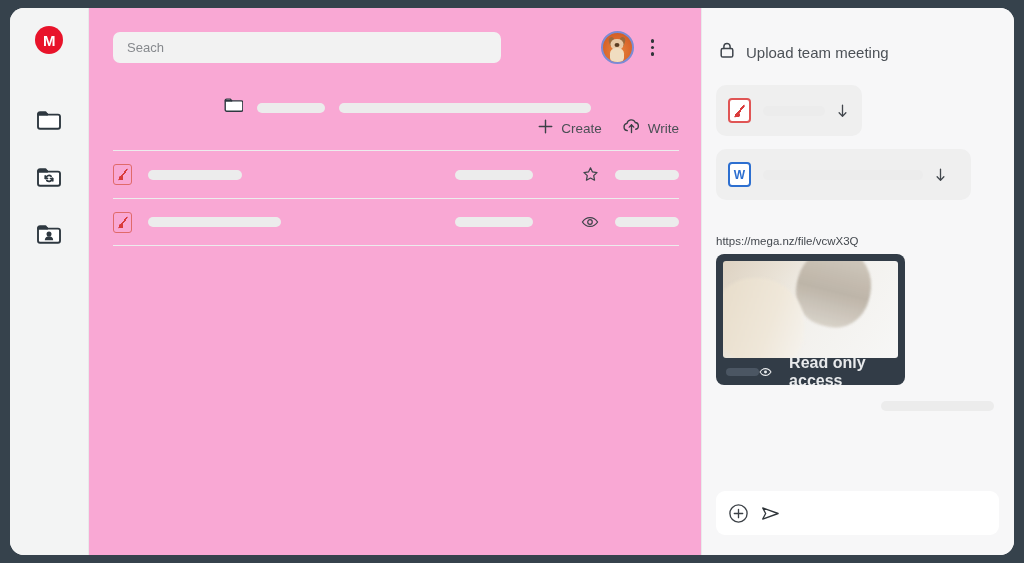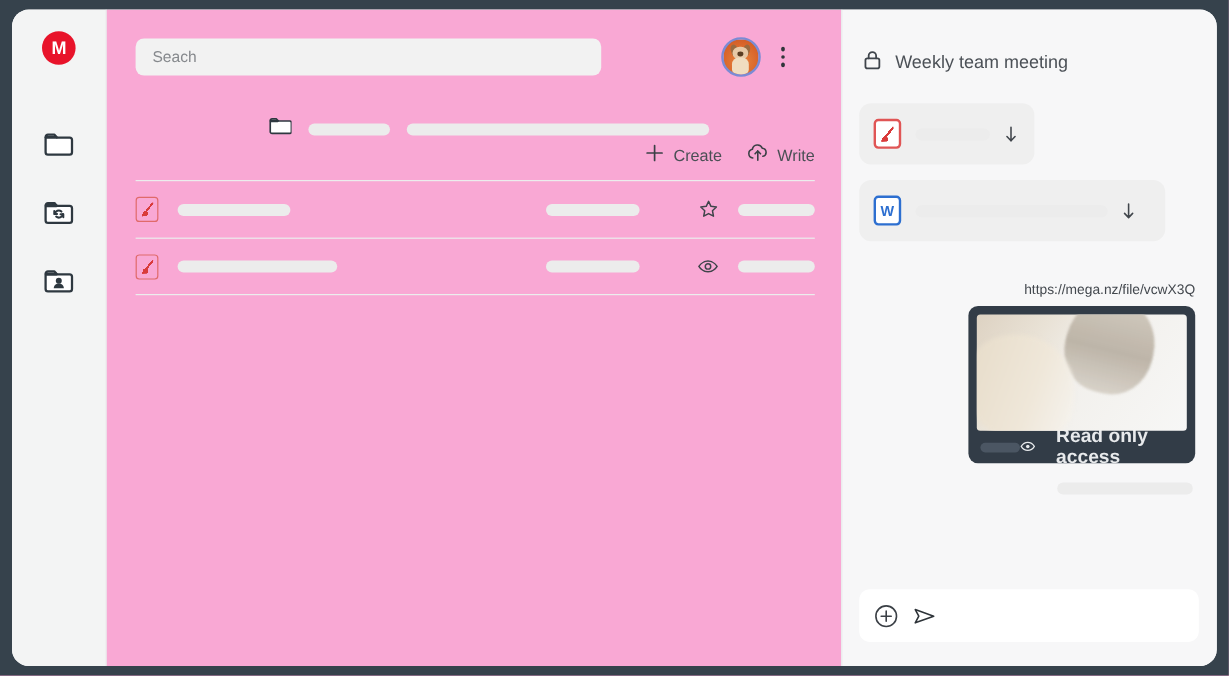--- a/index.html
+++ b/index.html
@@ -341,21 +341,20 @@
     cursor: pointer;
     display: flex;
     align-items: center;
   }
 
   
   #link-preview-wrap {
     margin-top: 35px;
     display: flex;
     flex-direction: column;
-    align-items: flex-end;
     padding-right: 2px;
   }
   #link-url {
     font-size: 11.5px;
     color: #43484e;
     margin-bottom: 7px;
     font-weight: 500;
   }
   #link-card {
     width: 189px;
@@ -575,21 +574,21 @@
 
   <aside id="chat-panel">
 
     <div id="chat-header">
       <span>
         <svg width="16" height="18" viewBox="0 0 16 18" fill="none">
           <rect x="2.2" y="7.6" width="11.6" height="8.4" rx="1.6" stroke="#3f454c" stroke-width="1.5" fill="none"></rect>
           <path d="M4.9 7.6V5.5a3.1 3.1 0 0 1 6.2 0v2.1" stroke="#3f454c" stroke-width="1.5" fill="none" stroke-linecap="round"></path>
         </svg>
       </span>
-      <span id="chat-title">Weekly team meeting</span>
+      <span id="chat-title">Upload team meeting</span>
     </div>
 
     <div id="chat-body">
 
       <div class="attach-card w-narrow">
         <span class="doc-icon pdf"></span>
         <span class="skel attach-name n1"></span>
         <span class="download-arrow">
           <svg width="15" height="16" viewBox="0 0 16 17" fill="none">
             <path d="M8 2.2v11.4M8 14.2l-3.6-3.8M8 14.2l3.6-3.8" stroke="#41464c" stroke-width="1.4" stroke-linecap="round" stroke-linejoin="round" fill="none"></path>

